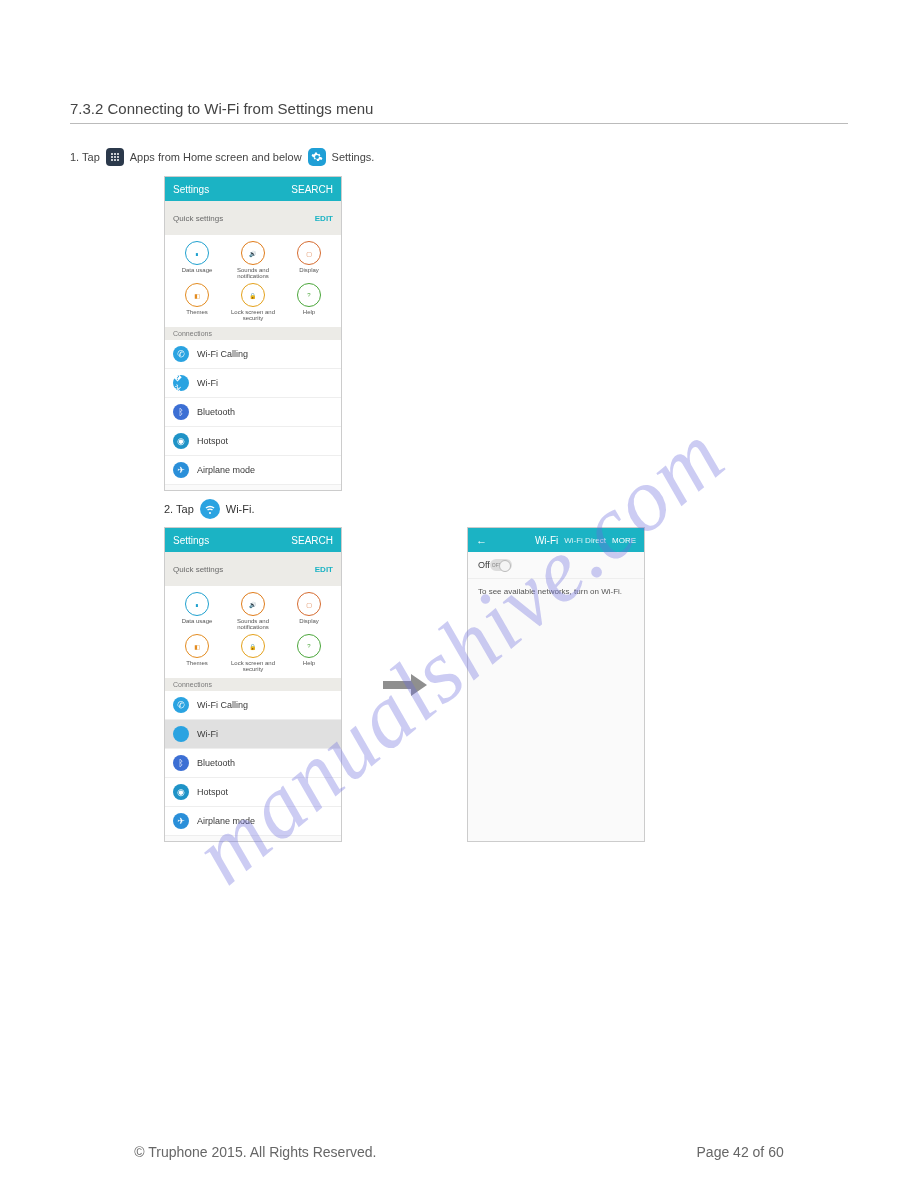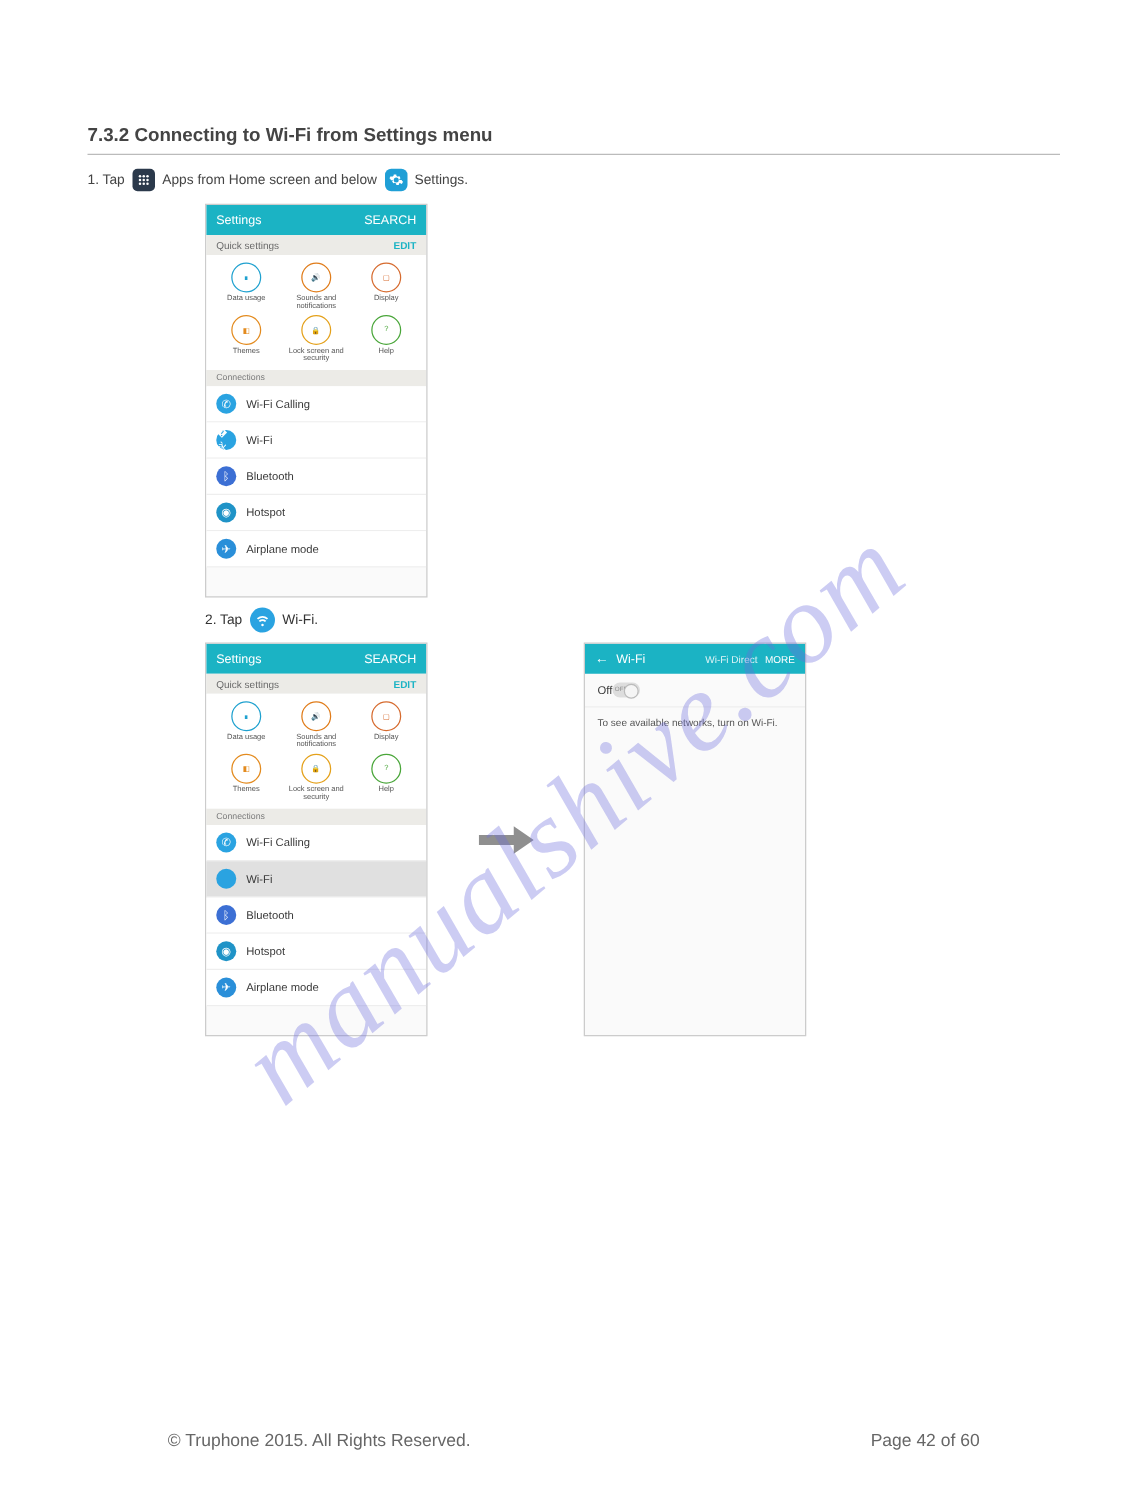--- a/index.html
+++ b/index.html
@@ -25,45 +25,46 @@
     pointer-events: none;
     z-index: 50;
   }
   .page {
     position: relative;
     padding: 60px 70px 40px 70px;
     z-index: 10;
   }
   .topnote { font-size: 11px; color: #555; }
   .section-title {
-    font-size: 15px; font-weight: bold; color: #444;
-    margin-top: 40px; margin-bottom: 11px;
+    font-size: 15px; font-weight: normal; color: #444;
+    margin-top: 40px; margin-bottom: 24px;
     border-bottom: 1px solid #bbb; padding-bottom: 6px;
   }
   .subheading { font-size: 13px; font-weight: bold; margin: 18px 0 6px; color: #222; }
   .step { font-size: 11px; color: #444; line-height: 1.5; margin: 10px 0; display:flex; align-items:center; gap:6px; }
   .inline-icon {
     display: inline-flex; width: 18px; height: 18px; border-radius: 4px;
     align-items: center; justify-content: center; vertical-align: middle;
   }
   .apps-icon { background: #2b394b; }
   .gear-icon { background: #1f9fd6; border-radius: 5px; }
 
   .screenshots-row { display:flex; gap:40px; align-items:center; margin-top:8px; }
   .phone {
     width: 178px; height: 315px; border:1px solid #ccc; background:#fafafa;
     font-size: 9px; color:#3a3a3a; position:relative; overflow:hidden;
   }
   .phone-header {
     background:#1bb3c4; color:#fff; height:24px;
     display:flex; align-items:center; justify-content:space-between; padding:4px 8px;
     font-size:10px;
+    text-align:right;
   }
   .phone-sub {
-    background:#ecebe7; height:16px; display:flex; align-items:center;
+    background:#ecebe7; height:34px; display:flex; align-items:center;
     justify-content:space-between; padding:0 8px; font-size:8px; color:#6a6a6a;
   }
   .phone-sub .edit { color:#1bb3c4; font-weight:bold; }
   .qs-grid {
     display:grid; grid-template-columns:repeat(3,1fr); gap:4px 0;
     padding: 6px 4px; background:#fff;
   }
   .qs-cell { display:flex; flex-direction:column; align-items:center; gap:2px; font-size:6px; color:#555; text-align:center; }
   .qs-ico {
     width:24px; height:24px; border-radius:50%; border:1.5px solid;

